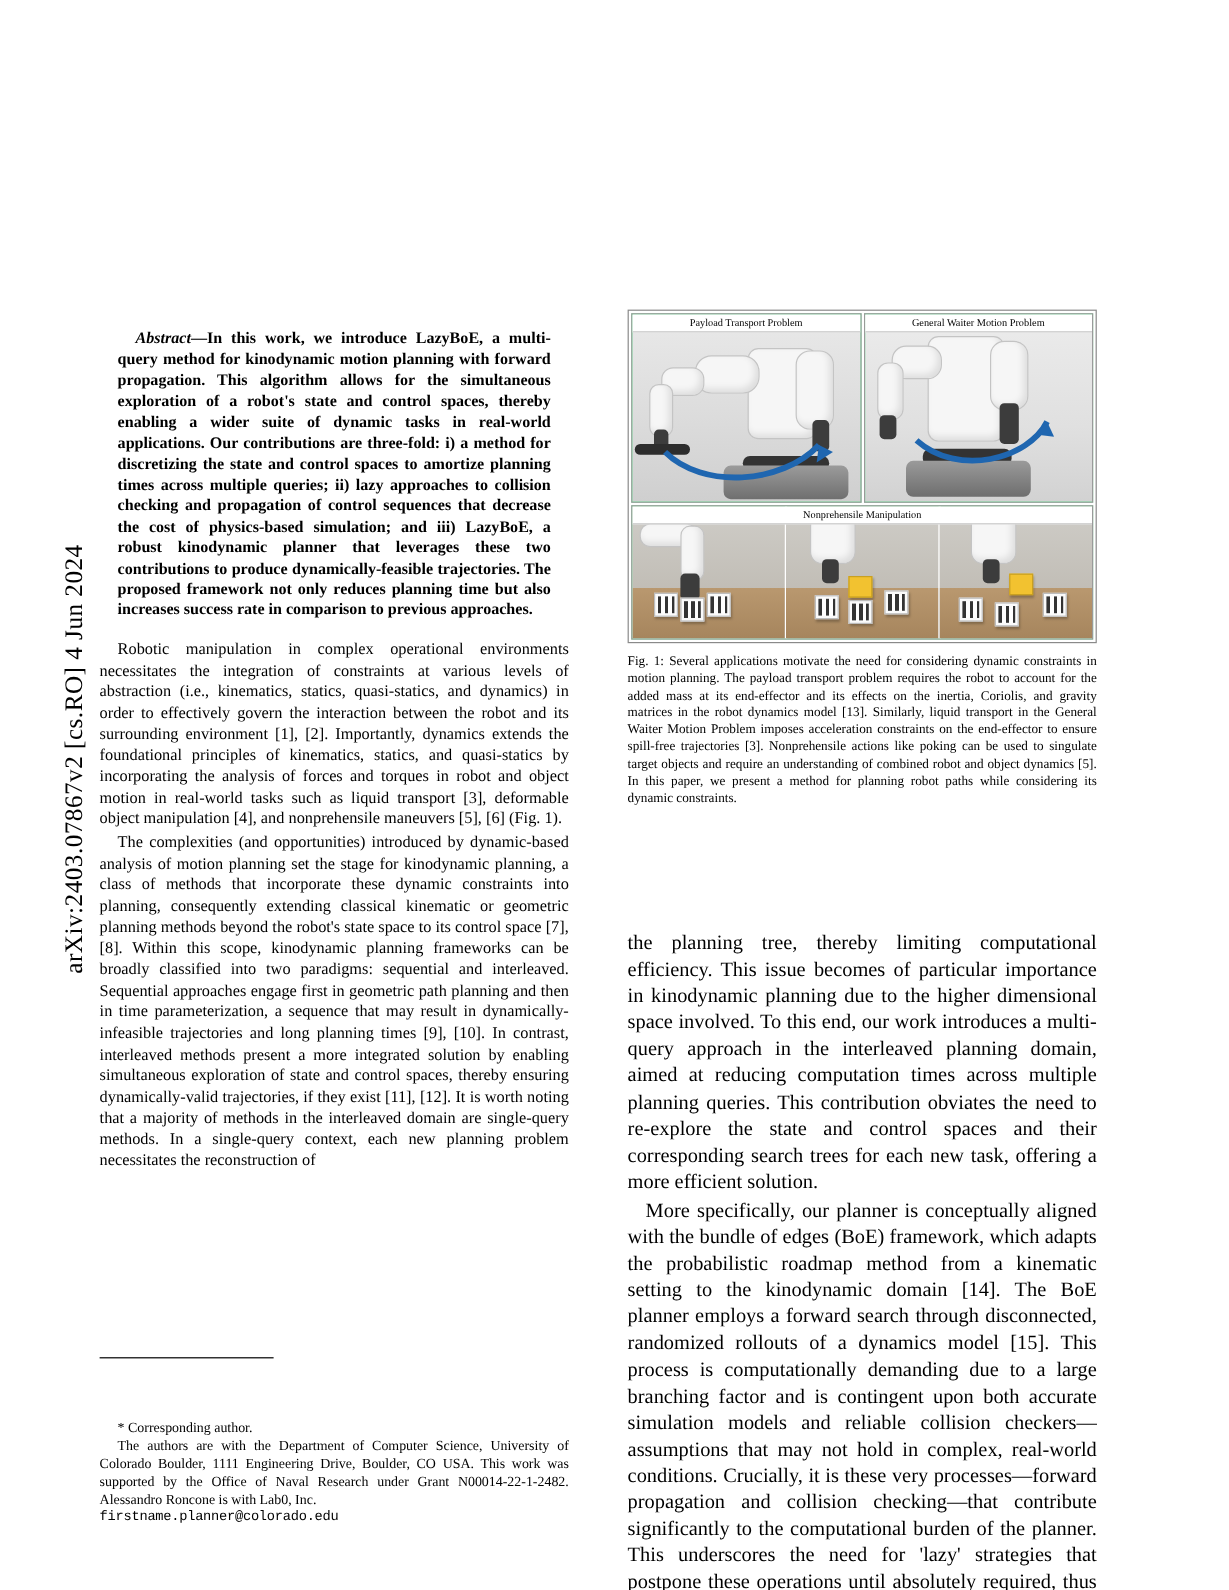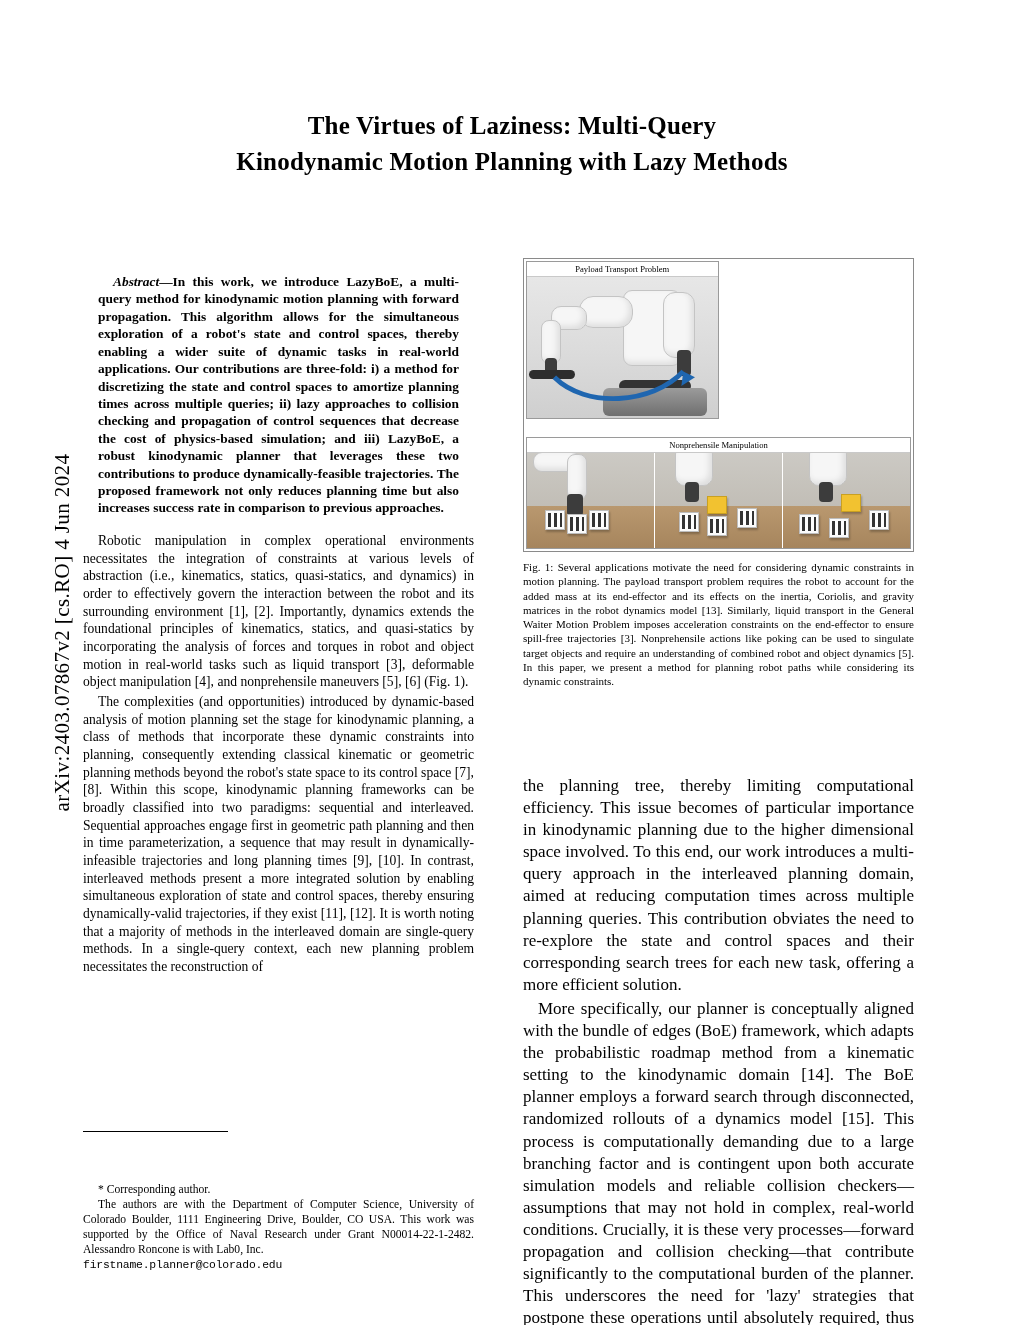--- a/index.html
+++ b/index.html
@@ -205,22 +205,21 @@
   }
 </style>
 </head>
 <body>
 
 <div class="page">
 
   <div class="arxiv-stamp">arXiv:2403.07867v2  [cs.RO]  4 Jun 2024</div>
 
   <div class="title">
-    <span>The Virtues of Laziness: Multi-Query</span><br>
-    <span>Kinodynamic Motion Planning with Lazy Methods</span>
+    <br>
   </div>
 
 
   <div class="col col-left">
 
     <p class="abstract">
       <span class="emph">Abstract</span><span>—In this work, we introduce LazyBoE, a multi-query method for kinodynamic motion planning with forward propagation. This algorithm allows for the simultaneous exploration of a robot's state and control spaces, thereby enabling a wider suite of dynamic tasks in real-world applications. Our contributions are three-fold: i) a method for discretizing the state and control spaces to amortize planning times across multiple queries; ii) lazy approaches to collision checking and propagation of control sequences that decrease the cost of physics-based simulation; and iii) LazyBoE, a robust kinodynamic planner that leverages these two contributions to produce dynamically-feasible trajectories. The proposed framework not only reduces planning time but also increases success rate in comparison to previous approaches.</span>
     </p>
 
 
@@ -253,23 +252,40 @@
             <div style="position:absolute;left:92px;top:118px;width:72px;height:12px;background:#333;border-radius:6px;"></div>
             <div style="position:absolute;left:76px;top:126px;width:104px;height:28px;background:linear-gradient(#9b9b9b,#6f6f6f);border-radius:6px;"></div>
             <svg class="arrow-svg" viewBox="0 0 195 158">
               <path d="M28 118 C 60 150, 128 146, 160 112" stroke="#1f66b0" stroke-width="5" fill="none"></path>
               <path d="M160 112 l -2 15 l 14 -9 z" fill="#1f66b0"></path>
             </svg>
           </div>
           <div class="panel-cap">Payload Transport Problem</div>
         </div>
 
+        <div class="fig-panel" style="width:50%;height:158px;">
+          <div class="scene sc-top-b">
+            <div class="robot-body" style="left:52px;top:18px;width:62px;height:86px;"></div>
+            <div class="robot-body" style="left:22px;top:26px;width:40px;height:26px;border-radius:12px;"></div>
+            <div class="robot-body" style="left:10px;top:40px;width:20px;height:46px;border-radius:9px;"></div>
+            <div class="robot-dark" style="left:12px;top:84px;width:14px;height:20px;"></div>
+            <div class="robot-body" style="left:104px;top:22px;width:30px;height:56px;border-radius:12px;"></div>
+            <div class="robot-dark" style="left:112px;top:74px;width:16px;height:34px;border-radius:4px;"></div>
+            <div style="position:absolute;left:48px;top:112px;width:74px;height:14px;background:#333;border-radius:6px;"></div>
+            <div style="position:absolute;left:34px;top:122px;width:104px;height:30px;background:linear-gradient(#9a9a9a,#6e6e6e);border-radius:6px;"></div>
+            <svg class="arrow-svg" viewBox="0 0 195 158">
+              <path d="M44 108 C 80 140, 140 124, 156 92" stroke="#1f66b0" stroke-width="5" fill="none"></path>
+              <path d="M156 92 l -10 11 l 16 2 z" fill="#1f66b0"></path>
+            </svg>
+          </div>
+          <div class="panel-cap">General Waiter Motion Problem</div>
+        </div>
       </div>
 
-      <div class="fig-panel" style="width:100%;height:112px;margin-top:18px;">
+      <div class="fig-panel" style="width:100%;height:112px;margin-top:2px;">
         <div class="scene" style="background:#d8d5cf;">
           <div style="position:absolute;left:0;top:0;width:33.2%;height:100%;border-right:2px solid #fff;overflow:hidden;background:linear-gradient(#cfcdc8,#b9b4ab);">
             <div class="table-surface"></div>
             <div class="robot-body" style="left:6px;top:14px;width:46px;height:18px;border-radius:9px;"></div>
             <div class="robot-body" style="left:40px;top:16px;width:18px;height:44px;border-radius:8px;"></div>
             <div class="robot-dark" style="left:40px;top:56px;width:16px;height:22px;"></div>
             <div class="cube" style="left:18px;top:72px;width:18px;height:18px;">
                 <div class="tag"></div>
               </div>
             <div class="cube" style="left:40px;top:76px;width:18px;height:18px;">

